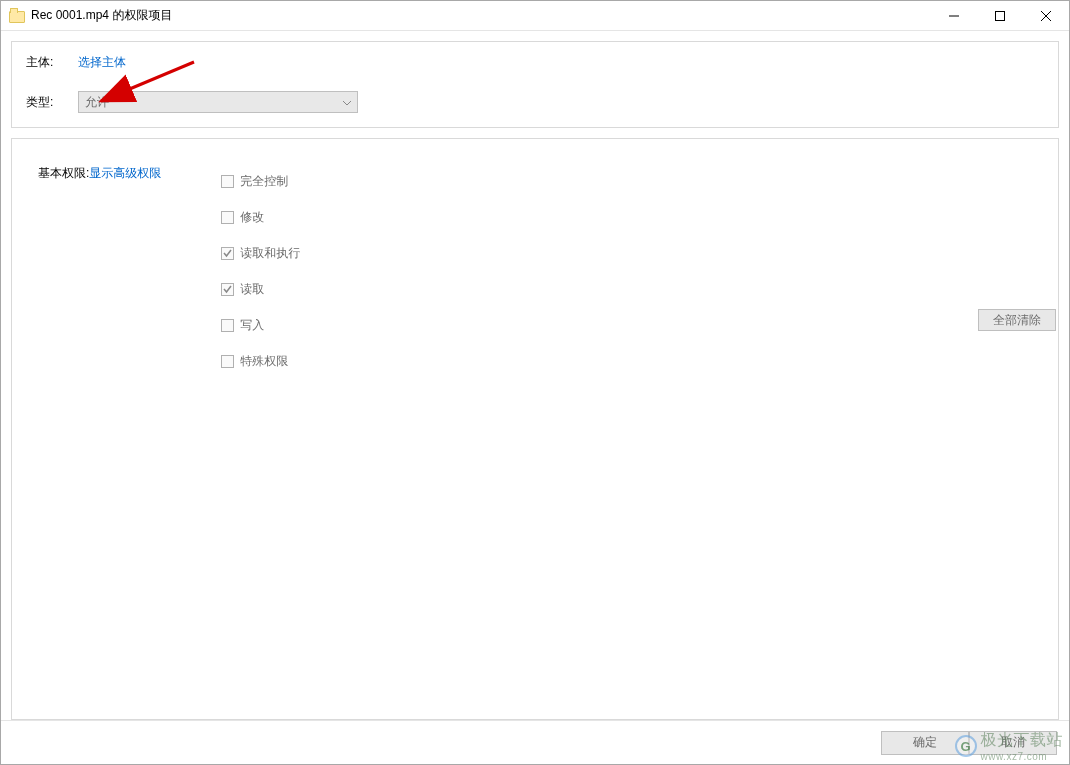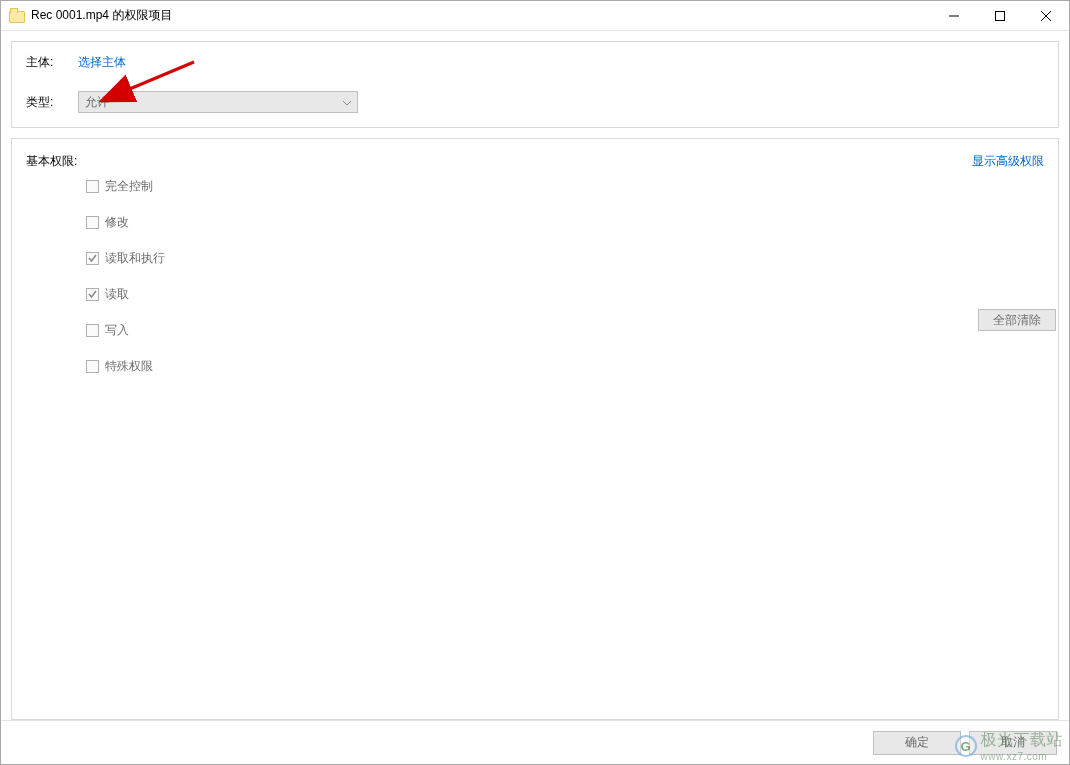--- a/index.html
+++ b/index.html
@@ -15,31 +15,31 @@
   .titlebar-btn svg { display:block; }
   .content { flex:1; display:flex; flex-direction:column; padding:10px 10px 0 10px; gap:10px; min-height:0; }
   .panel { border:1px solid #d9d9d9; background:#fff; padding:10px 14px; }
   .panel.top { padding:12px 14px 14px 14px; }
   .row { display:flex; align-items:center; margin-bottom:20px; }
   .row:last-child { margin-bottom:0; }
   .row-label { width:52px; font-size:12px; }
   .link { color:#0066cc; cursor:pointer; }
   .select-wrap { width:280px; height:22px; border:1px solid #bfbfbf; background:#e8e8e8; display:flex; align-items:center; padding:0 6px; color:#6b6b6b; position:relative;text-align:right; }
   .select-wrap .caret { position:absolute; right:6px; top:50%; transform:translateY(-50%); }
-  .panel.perm { flex:1; display:flex; flex-direction:column; position:relative; min-height:0; padding:14px;text-align:right; }
+  .panel.perm { flex:1; display:flex; flex-direction:row; position:relative; min-height:0; padding:26px;text-align:right; }
   .perm-header { display:flex; justify-content:space-between; align-items:flex-start; }
   .perm-title { font-size:12px; }
   .adv-link { color:#0066cc; cursor:pointer; font-size:12px; }
   .perm-list { margin:8px 0 0 60px; display:flex; flex-direction:column; gap:19px; }
   .perm-item { display:flex; align-items:center; gap:6px; color:#6b6b6b; font-size:12px; }
   .cb { width:13px; height:13px; border:1px solid #b0b0b0; background:#fafafa; display:inline-flex; align-items:center; justify-content:center; }
   .cb.checked svg { display:block; }
   .cb svg { display:none; }
   .clear-btn { position:absolute; right:2px; top:170px; width:78px; height:22px; border:1px solid #bfbfbf; background:#e8e8e8; color:#6b6b6b; display:flex; align-items:center; justify-content:center; font-size:12px; }
-  .footer { height:44px; display:flex; align-items:center; justify-content:flex-end; gap:8px; padding:0 12px; border-top:1px solid #e5e5e5; position:relative; }
+  .footer { height:44px; display:flex; align-items:center; justify-content:flex-end; padding:0 12px; border-top:1px solid #e5e5e5; position:relative; }
   .btn { width:88px; height:24px; border:1px solid #bfbfbf; background:#e8e8e8; color:#6b6b6b; display:flex; align-items:center; justify-content:center; font-size:12px; }
   .watermark { position:absolute; right:6px; bottom:2px; display:flex; align-items:center; gap:4px; opacity:0.6; pointer-events:none; }
   .watermark .circ { width:22px; height:22px; border:2px solid #6aa6e0; border-radius:50%; display:flex; align-items:center; justify-content:center; color:#2b7030; font-weight:bold; font-size:13px; background:rgba(255,255,255,0.5); }
   .watermark-text { font-size:16px; color:#698b69; letter-spacing:0.5px; }
   .arrow-overlay { position:absolute; left:88px; top:28px; pointer-events:none; z-index:20; }
 </style>
 </head>
 <body>
 
 <div class="window">

